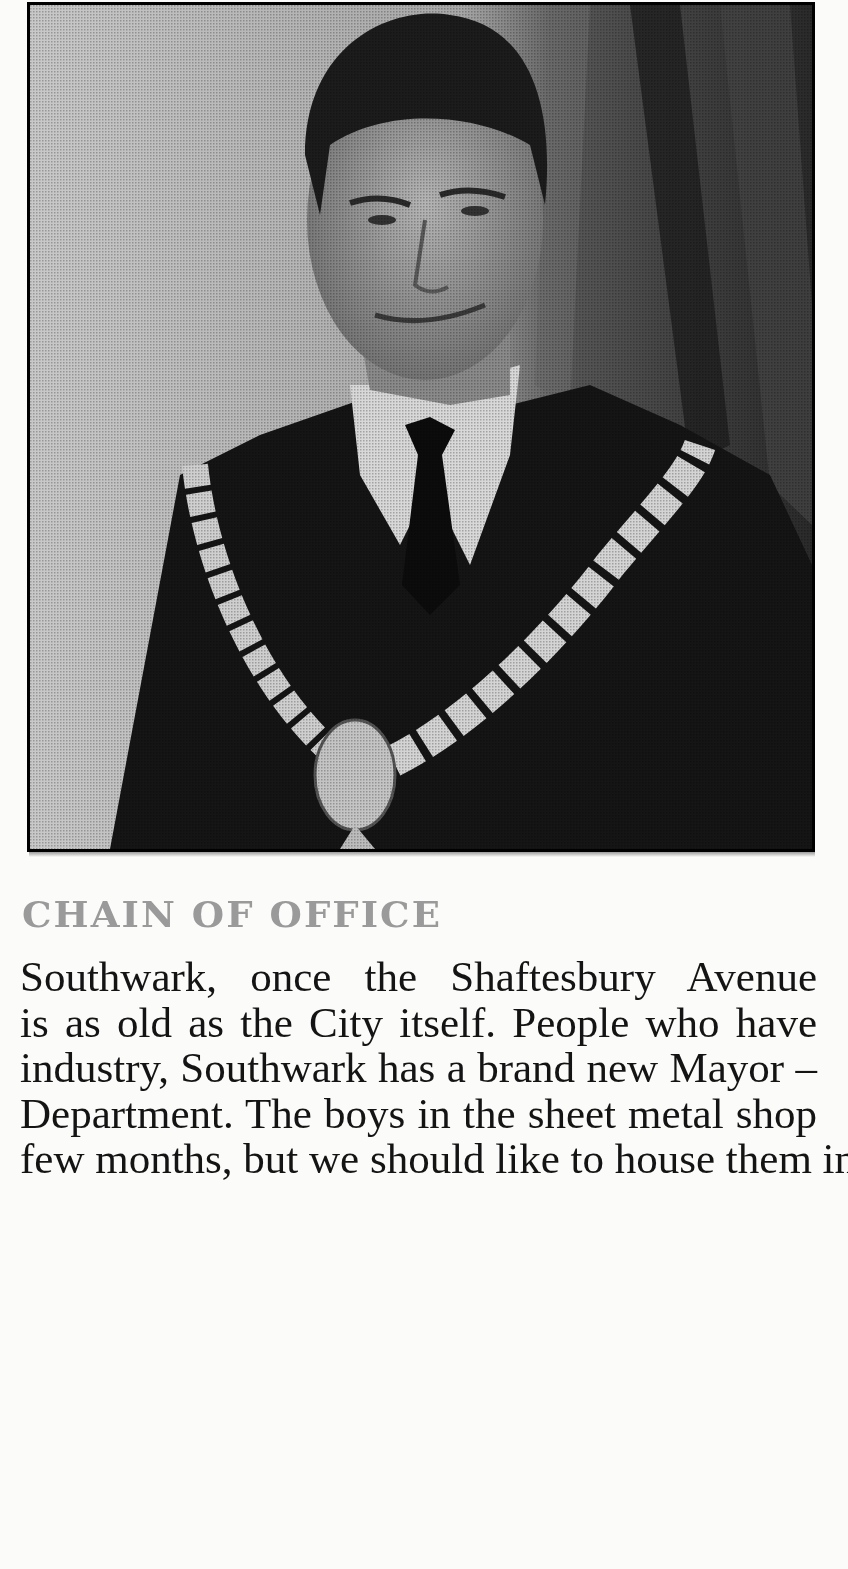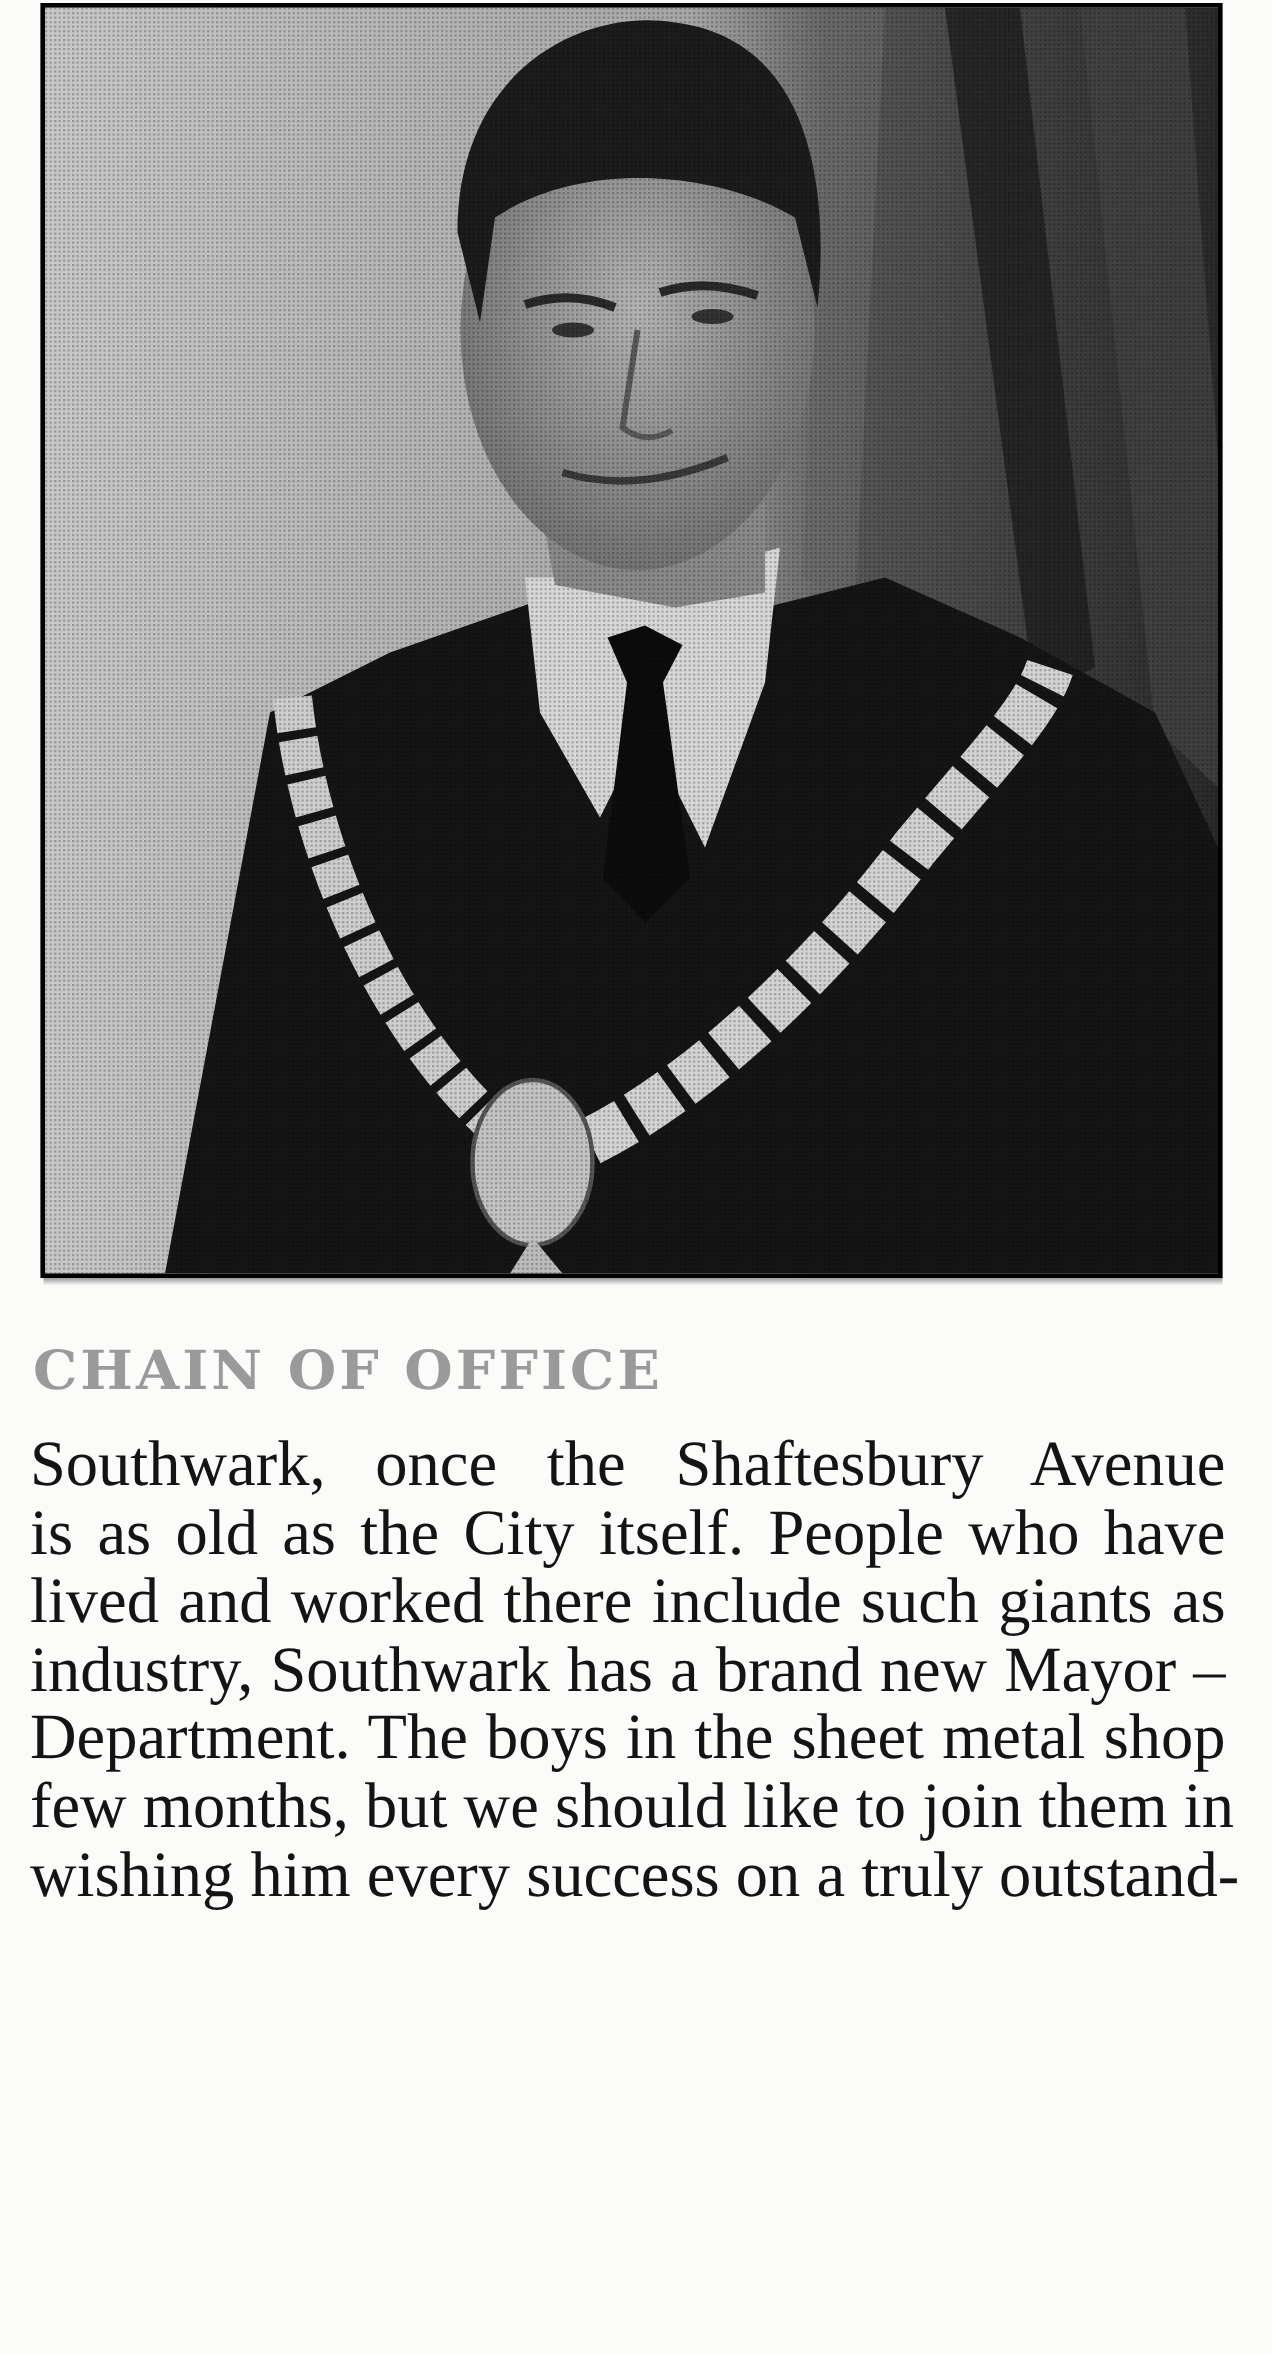--- a/index.html
+++ b/index.html
@@ -92,18 +92,16 @@
     <rect width="782" height="844" fill="url(#dots)"></rect>
   </svg>
 </div>
 <div class="photo-shadow"></div>
 
 <div class="heading">CHAIN OF OFFICE</div>
 
 <div class="body-text">
   <span class="line">Southwark, once the Shaftesbury Avenue</span>
   <span class="line">is as old as the City itself. People who have</span>
-  <span class="line">lived and worked there include such giants as</span>
   <span class="line">industry, Southwark has a brand new Mayor –</span>
   <span class="line">Department. The boys in the sheet metal shop</span>
-  <span class="line">few months, but we should like to join them in</span>
-  <span class="line">wishing him every success on a truly outstand-</span>
+  <span class="line">few months, but we should like to house them in</span>
 </div>
 
 </body></html>

